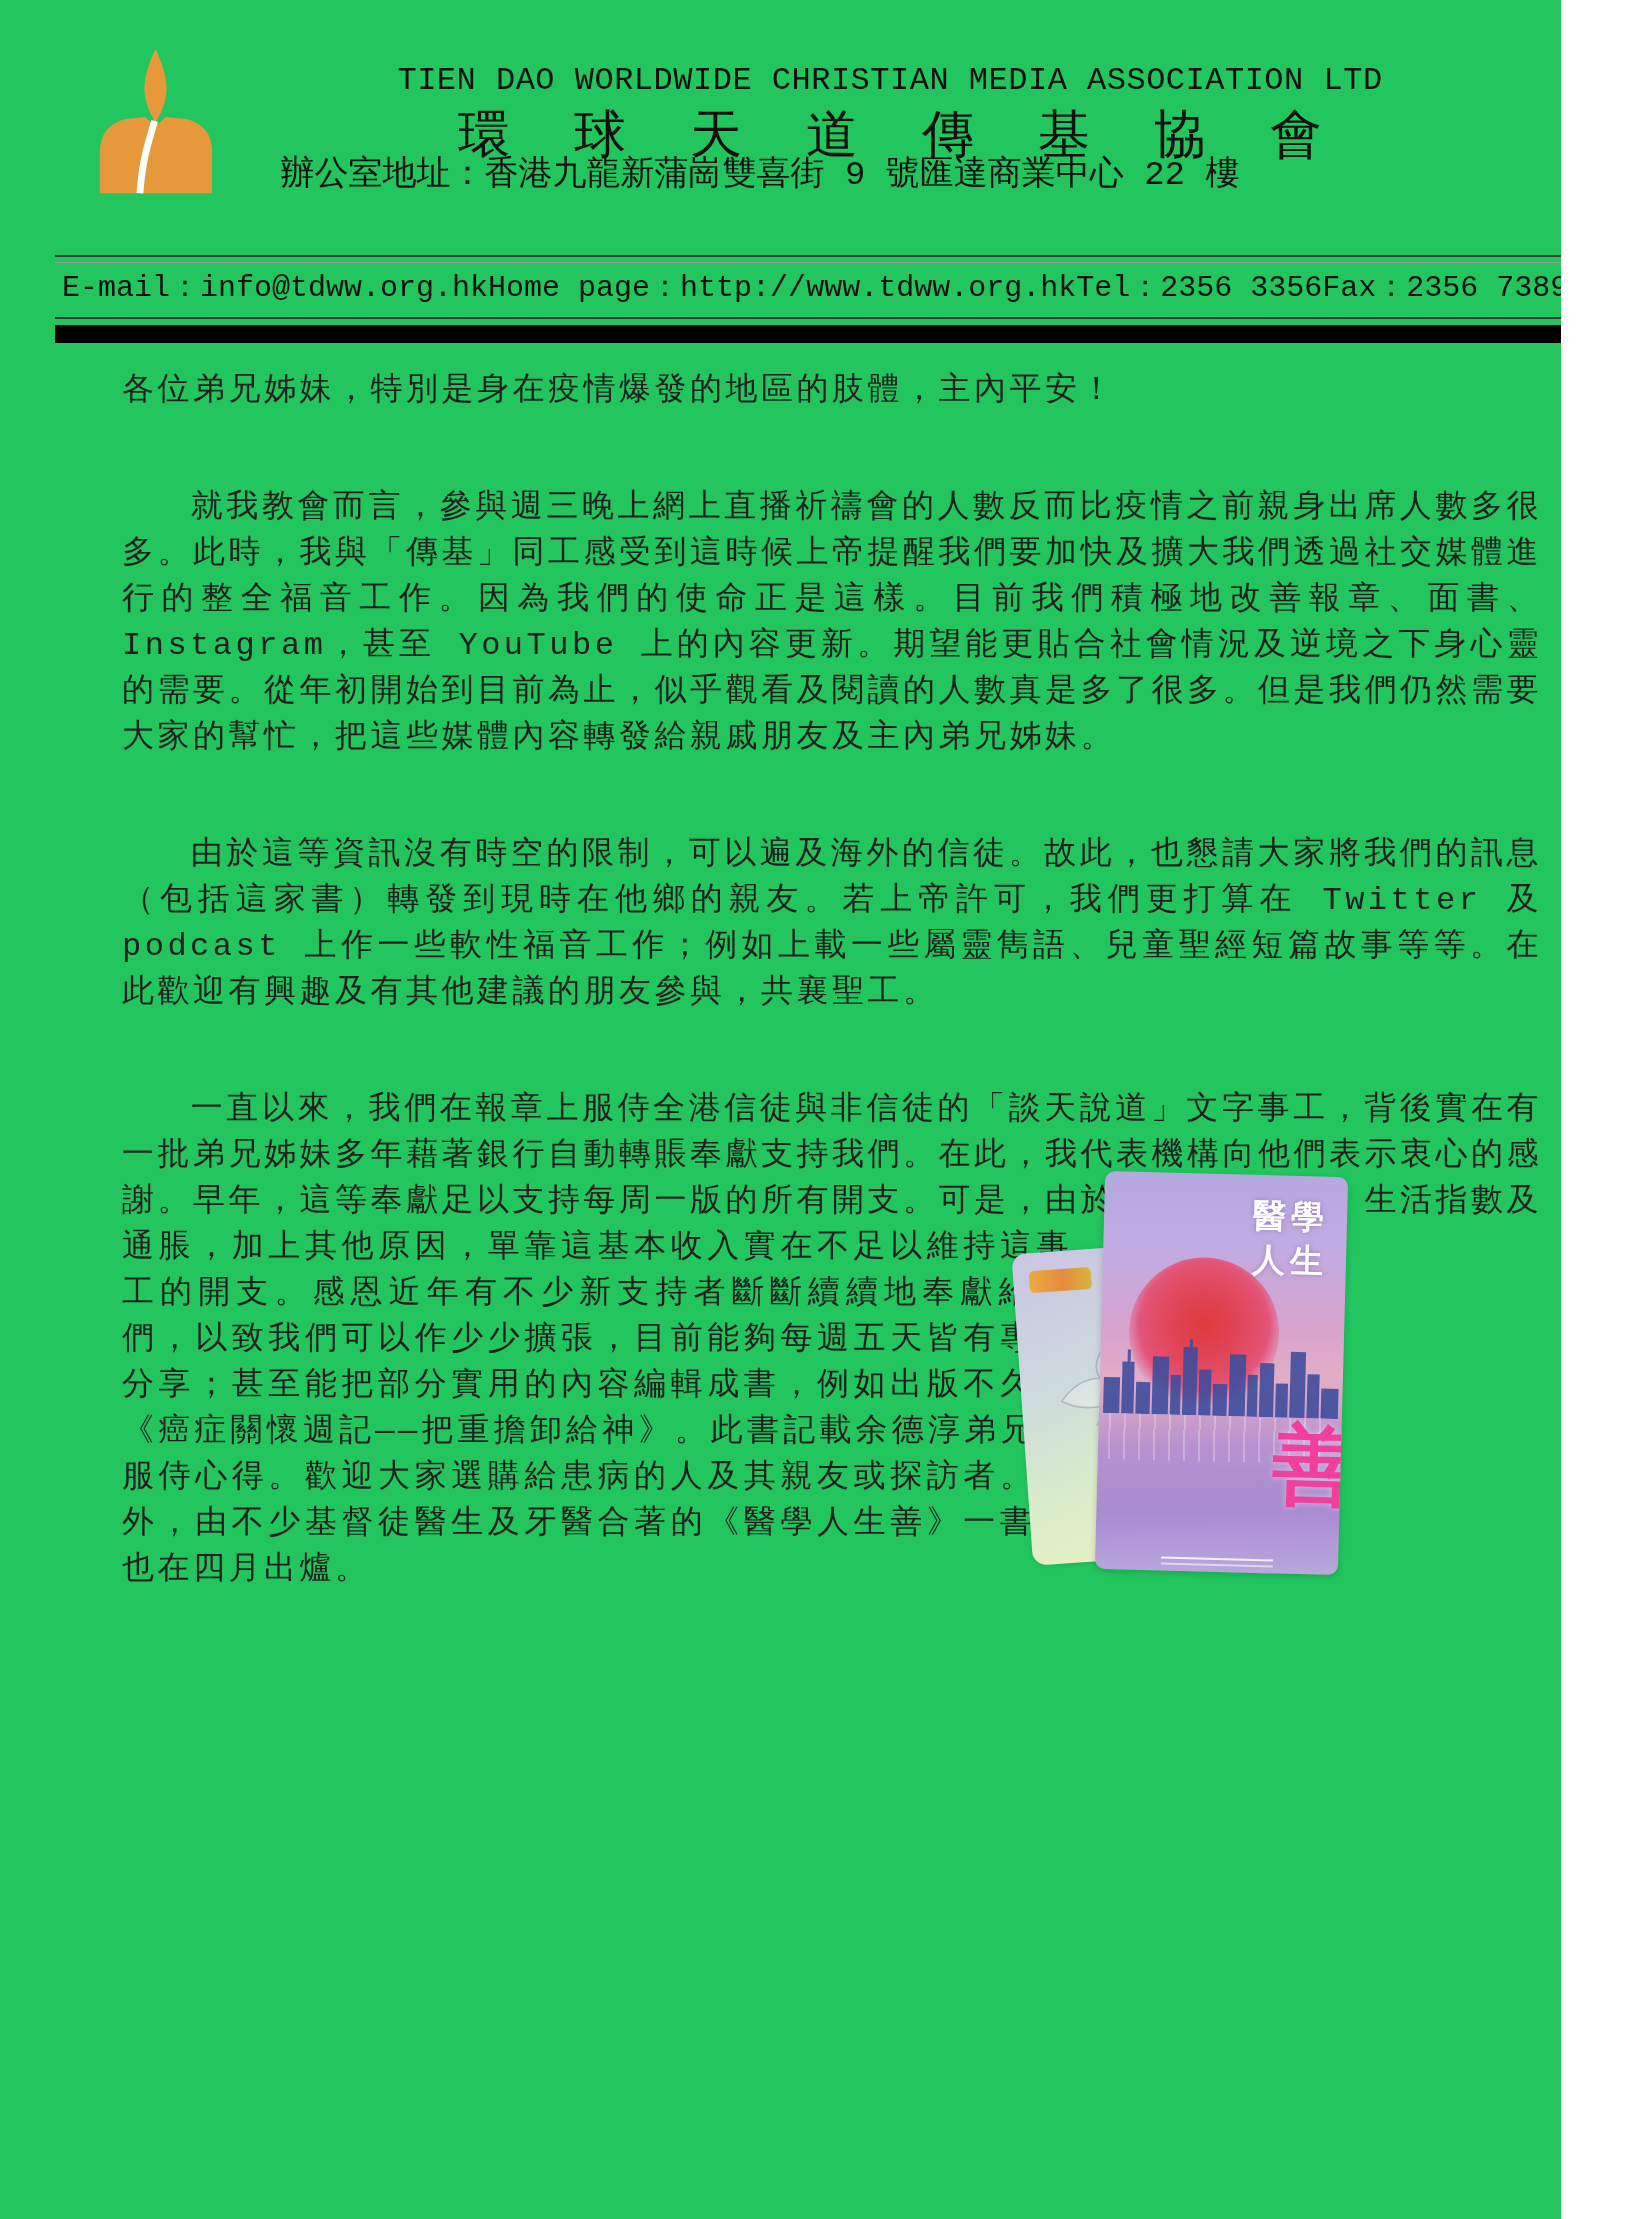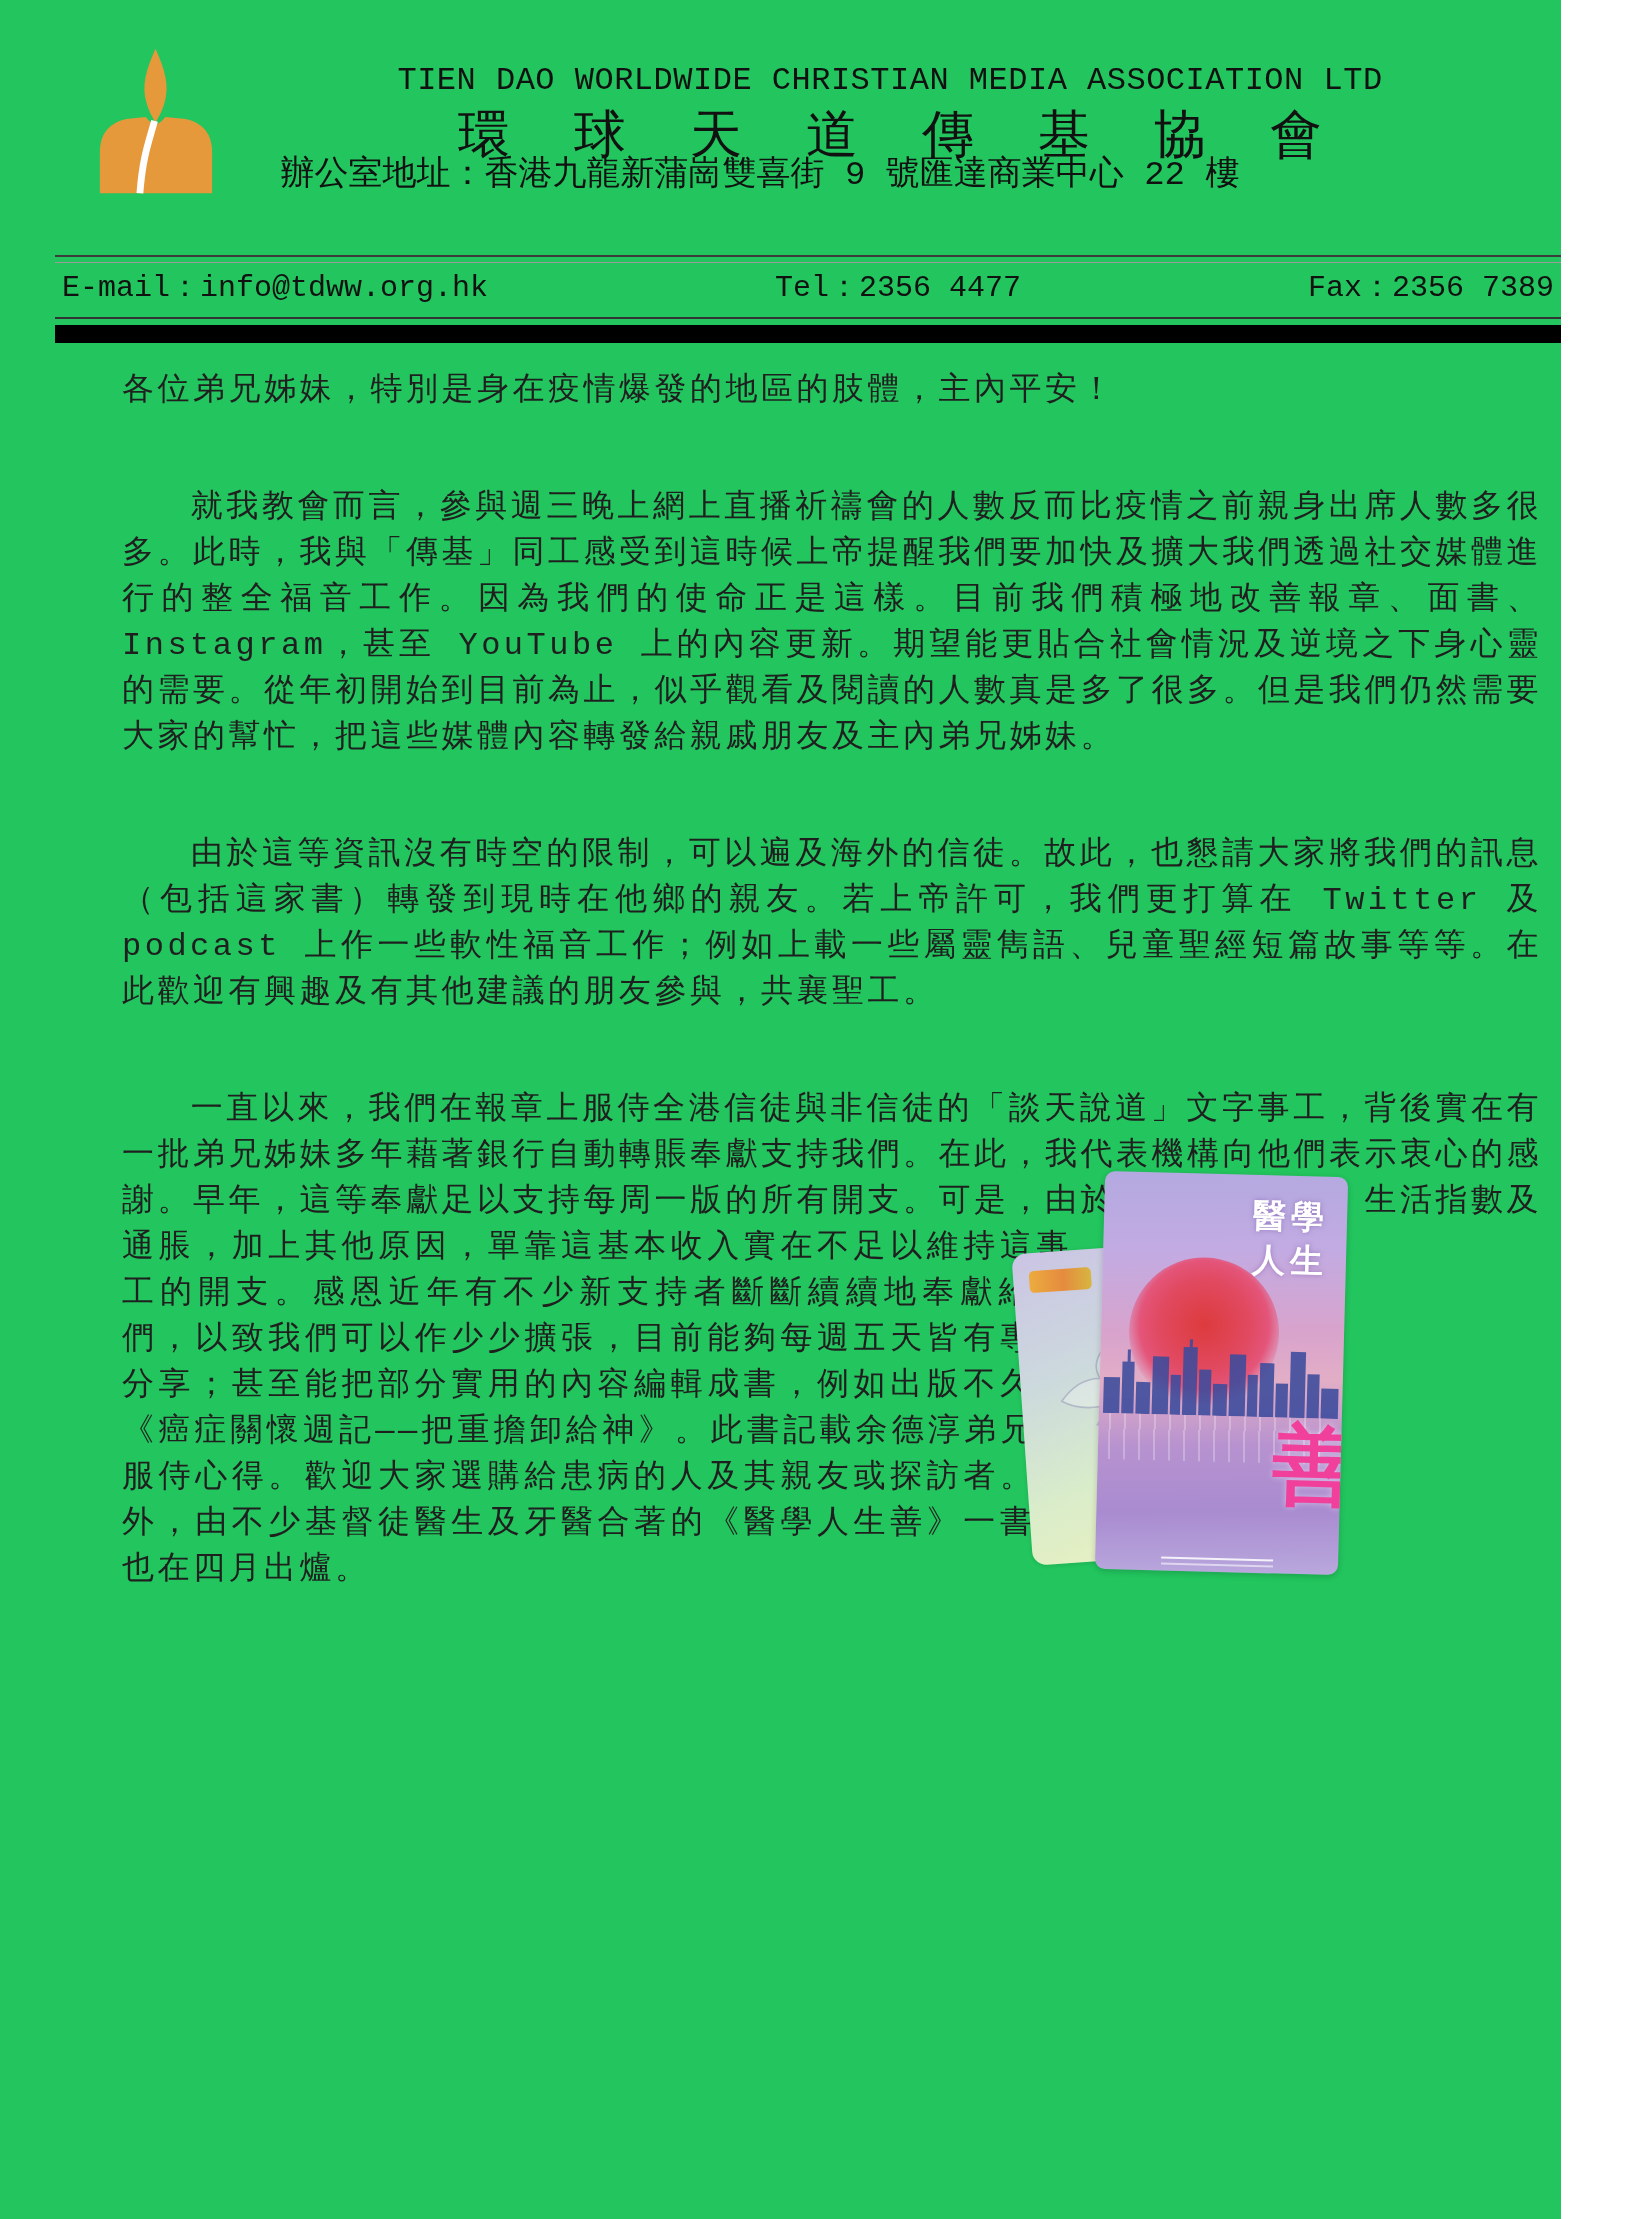--- a/index.html
+++ b/index.html
@@ -77,21 +77,22 @@
       <path d="M61 76 C55 98 49 112 46 150" stroke="#ffffff" stroke-width="7" fill="none"></path>
     </svg>
   </div>
   <div class="org-en">TIEN DAO WORLDWIDE CHRISTIAN MEDIA ASSOCIATION LTD</div>
   <div class="org-zh">環球天道傳基協會</div>
   <div class="org-addr">辦公室地址：香港九龍新蒲崗雙喜街 9 號匯達商業中心 22 樓</div>
 
   <div class="rule-top"></div>
   <div class="contact-row">
     <span>E-mail：info@tdww.org.hk</span>
-    <span>Tel：2356 4477</span>
+    <span>Home page：http://www.tdww.org.hk</span>
+    <span>Tel：2356 3356</span>
     <span>Fax：2356 7389</span>
   </div>
   <div class="rule-mid"></div>
   <div class="rule-thick"></div>
 
   <main class="letter-body">
     <p>各位弟兄姊妹，特別是身在疫情爆發的地區的肢體，主內平安！</p>
     <p class="indent">就我教會而言，參與週三晚上網上直播祈禱會的人數反而比疫情之前親身出席人數多很多。此時，我與「傳基」同工感受到這時候上帝提醒我們要加快及擴大我們透過社交媒體進行的整全福音工作。因為我們的使命正是這樣。目前我們積極地改善報章、面書、Instagram，甚至 YouTube 上的內容更新。期望能更貼合社會情況及逆境之下身心靈的需要。從年初開始到目前為止，似乎觀看及閱讀的人數真是多了很多。但是我們仍然需要大家的幫忙，把這些媒體內容轉發給親戚朋友及主內弟兄姊妹。</p>
     <p class="indent">由於這等資訊沒有時空的限制，可以遍及海外的信徒。故此，也懇請大家將我們的訊息（包括這家書）轉發到現時在他鄉的親友。若上帝許可，我們更打算在 Twitter 及 podcast 上作一些軟性福音工作；例如上載一些屬靈雋語、兒童聖經短篇故事等等。在此歡迎有興趣及有其他建議的朋友參與，共襄聖工。</p>
 

